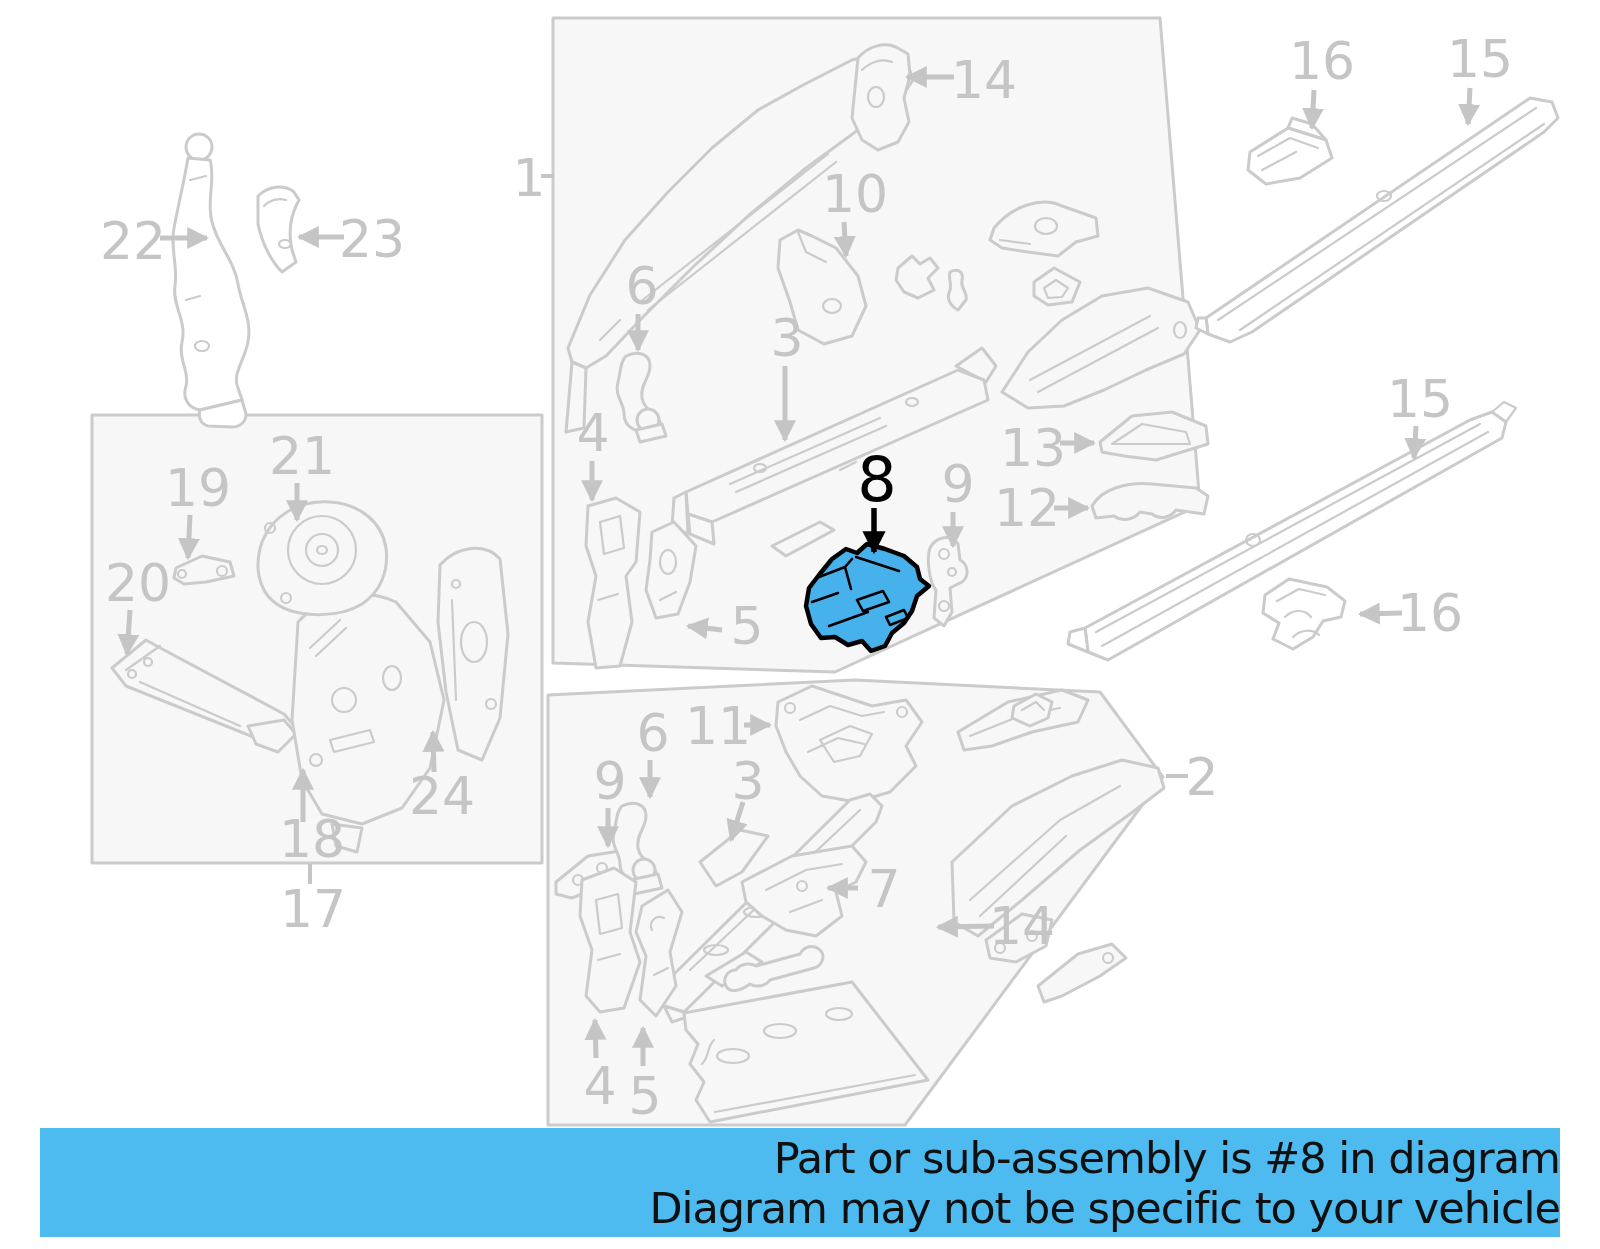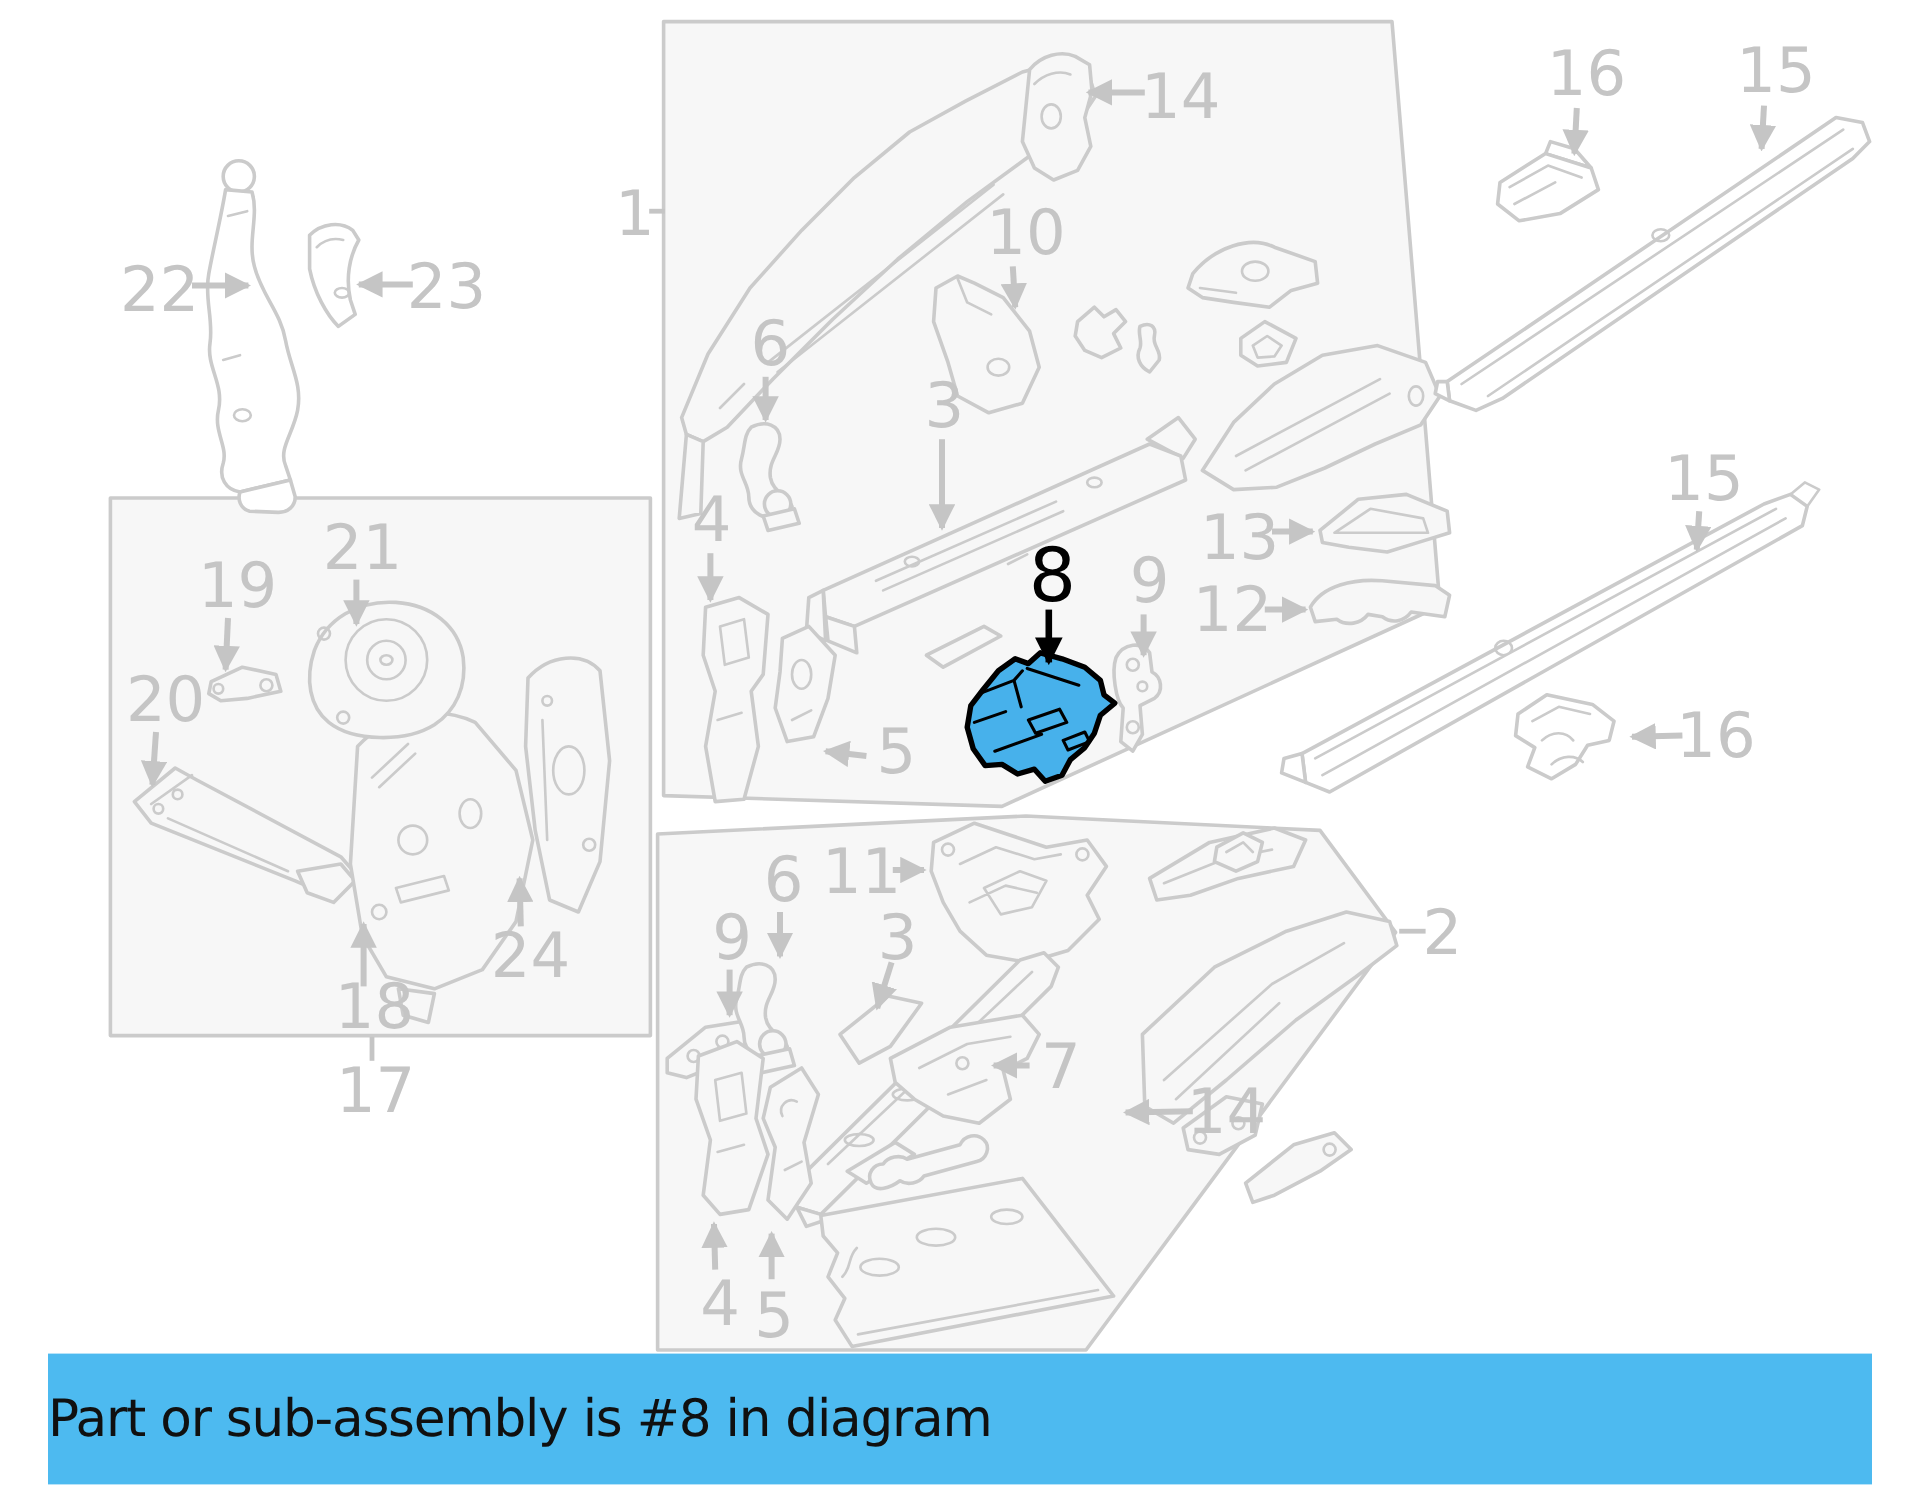--- a/index.html
+++ b/index.html
@@ -14,21 +14,21 @@
   .box{fill:var(--boxfill,#f7f7f7);stroke:var(--line,#cbcbcb);stroke-width:3;stroke-linejoin:round;}
   
   .hp{fill:var(--accent,#47B1EB);stroke:var(--outline,#000);stroke-width:4.5;stroke-linejoin:round;}
   .hd{fill:none;stroke:var(--outline,#000);stroke-width:2.6;stroke-linejoin:round;stroke-linecap:round;}
   text.lbl{font-family:"DejaVu Sans",sans-serif;fill:var(--label,#c5c5c5);text-anchor:middle;}
   text.lbl.black{fill:var(--outline,#000);}
   line.arrow{stroke:var(--label,#c5c5c5);stroke-width:5;}
   line.arrow.black{stroke:var(--outline,#000);stroke-width:5.5;}
   line.tick{stroke:var(--label,#c5c5c5);stroke-width:4;}
   .banner{position:absolute;left:40px;top:1128px;width:1520px;height:109px;background:var(--banner,#4DBAF0);
-          display:flex;flex-direction:column;align-items:flex-start;justify-content:center;}
+          display:flex;flex-direction:column;align-items:flex-end;justify-content:center;}
   .banner div{font-size:43px;line-height:50px;letter-spacing:-1px;color:var(--bannertext,#101010);white-space:nowrap;}
 </style>
 </head>
 <body>
 
 <div class="stage">
 
   <svg width="1600" height="1249" viewBox="0 0 1600 1249">
     <defs>
       <marker id="ah-g" viewBox="0 0 10 10" refX="9" refY="5" markerWidth="4.4" markerHeight="4.4" orient="auto-start-reverse">
@@ -286,15 +286,16 @@
         <text x="1022" y="944" class="lbl" font-size="52">14</text>
         <line x1="596" y1="1058" x2="595" y2="1020" class="arrow" marker-end="url(#ah-g)"></line>
         <text x="600" y="1104" class="lbl" font-size="52">4</text>
         <line x1="643" y1="1066" x2="643" y2="1028" class="arrow" marker-end="url(#ah-g)"></line>
         <text x="645" y="1114" class="lbl" font-size="52">5</text>
       </g>
   </svg>
 
   <div class="banner">
     <div>Part or sub-assembly is #8 in diagram</div>
+    <div>Diagram may not be specific to your vehicle</div>
   </div>
 
 </div>
 
 </body></html>

